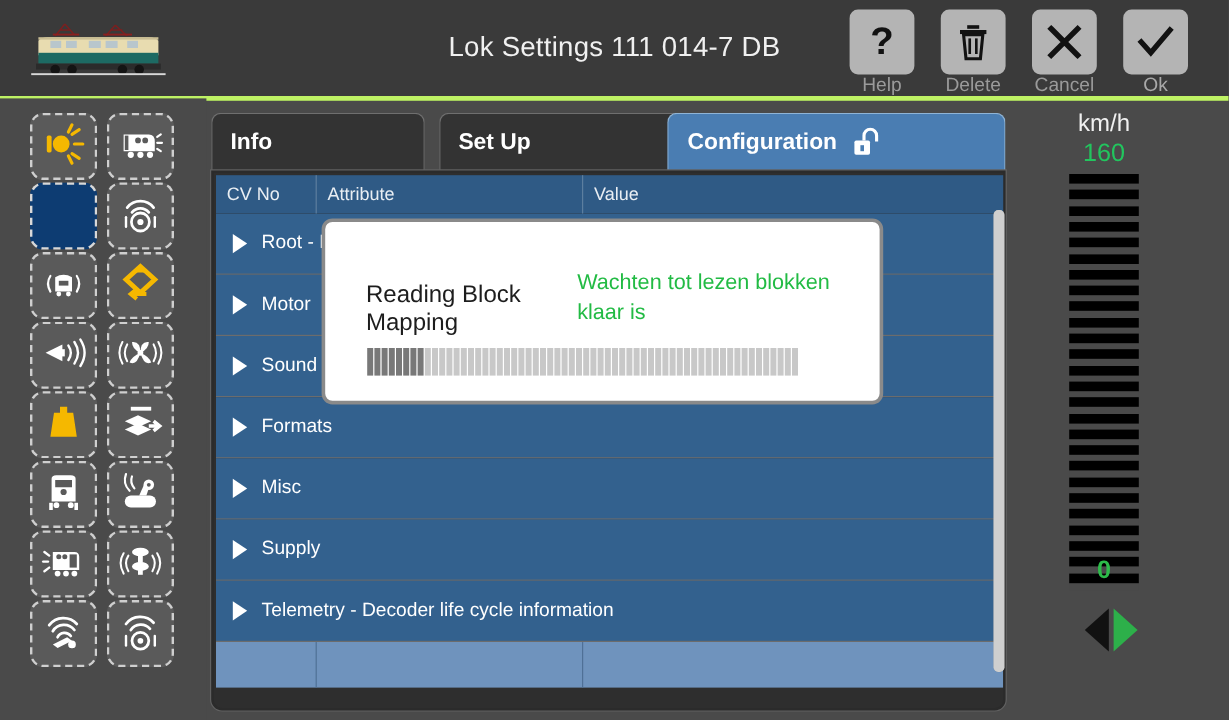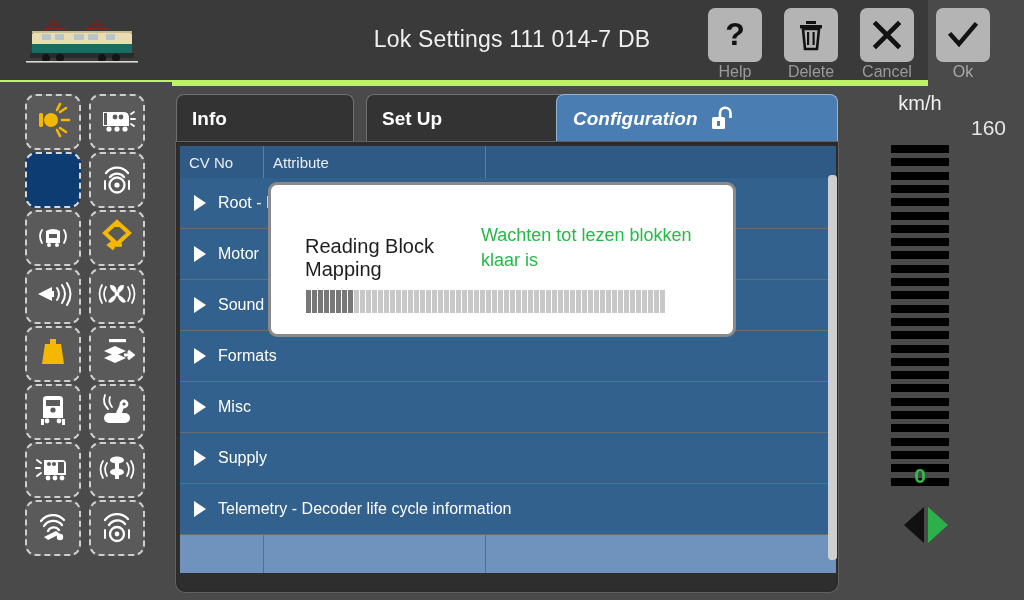--- a/index.html
+++ b/index.html
@@ -14,23 +14,23 @@
     overflow: hidden;
     background: #4a4a4a;
     font-family: "Liberation Sans", sans-serif;
     -webkit-font-smoothing: antialiased;
   }
 
   
   #topbar {
     position: absolute;
     left: 0; top: 0;
-    width: 928px; height: 80px;
+    width: 1024px; height: 80px;
     background: #3a3a3a;
-    border-bottom: 6px solid #bef264;
+    border-bottom: 4px solid #bef264;
   }
   #loco-logo {
     position: absolute;
     left: 24px; top: 16px;
     width: 118px; height: 48px;
   }
   #app-title {
     position: absolute;
     left: 0; top: 26px;
     width: 1024px;
@@ -102,21 +102,21 @@
     align-items: center;
     padding-left: 16px;
     color: #ffffff;
     font-size: 19px;
     font-weight: bold;
   }
   .tab.inactive { background: #333333; padding-left: 15px; }
   .tab.active   { background: #4a7db2; border-color: #8fb4d6; }
   #tab-info   { left: 176px; width: 178px; }
   #tab-setup  { left: 366px; width: 202px; }
-  #tab-config { left: 556px; width: 282px; font-style: italic; }
+  #tab-config { left: 556px; width: 282px; }
   .lock-icon { margin-left: 12px; display: inline-flex; align-items: center; }
 
   
   #table-frame {
     position: absolute;
     left: 176px; top: 142px;
     width: 662px; height: 450px;
     background: #2e2e2e;
     border: 2px solid #2b2b2b;
     border-radius: 0 0 9px 9px;
@@ -238,23 +238,23 @@
     width: 178px; height: 518px;
   }
   #speed-unit {
     position: absolute;
     left: 0; top: 10px;
     width: 148px; text-align: center;
     color: #f0f0f0; font-size: 20px;
   }
   #speed-max {
     position: absolute;
-    left: 12px; top: 34px;
-    width: 148px; text-align: right;
-    color: #e5e5e5; font-size: 21px;
+    left: 0; top: 34px;
+    width: 148px; text-align: center;
+    color: #22c55e; font-size: 21px;
   }
   #speed-bar {
     position: absolute;
     left: 45px; top: 63px;
     width: 58px; height: 347px;
     background: #4a4a4a;
   }
   .srung {
     position: absolute;
     left: 0; width: 58px; height: 8px;
@@ -604,20 +604,21 @@
         <path d="M10 11 L10 7 A5.2 5.2 0 0 1 20.5 7 L20.5 12" fill="none" stroke="#ffffff" stroke-width="2.6"></path>
       </svg>
     </span>
   </div>
 
   <div id="table-frame">
 
     <div id="thead">
       <div class="th c0">CV No</div>
       <div class="th c1">Attribute</div>
+      <div class="th c2">Value</div>
     </div>
 
     <div id="tbody">
       <div class="trow">
         <span class="tri"></span>
         <span class="rlabel">Root - P</span>
       </div>
       <div class="trow">
         <span class="tri"></span>
         <span class="rlabel">Motor</span>

